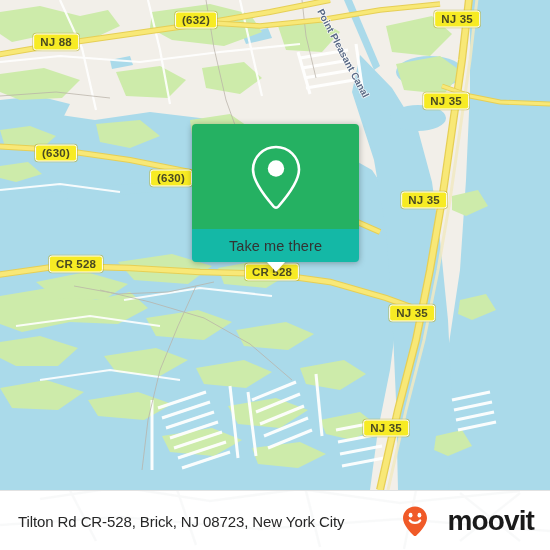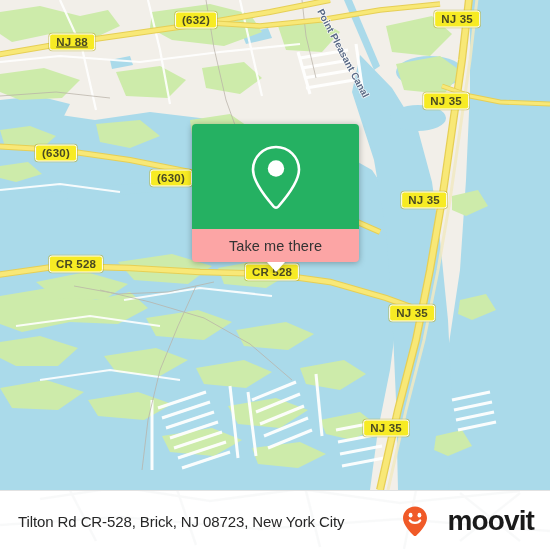--- a/index.html
+++ b/index.html
@@ -88,21 +88,21 @@
     height: 105px;
     background: #25b162;
     border-radius: 4px 4px 0 0;
     display: flex;
     align-items: center;
     justify-content: center;
   }
 
   #popup-bottom {
     height: 33px;
-    background: #fca5a5;
+    background: #14b8a6;
     border-radius: 0 0 4px 4px;
     display: flex;
     align-items: center;
     justify-content: center;
   }
 
   #popup-label {
     color: #333333;
     font-size: 14.5px;
     font-family: "Liberation Sans", sans-serif;
@@ -351,21 +351,21 @@
                  L 416,340 L 398,410 L 380,490" stroke="#f8e877" stroke-width="5.5" fill="none"></path>
         <path d="M 478,-10 L 470,60 L 460,130 L 450,200 L 438,270
                  L 424,340 L 406,410 L 388,490" stroke="#f1e9c2" stroke-width="3" fill="none" opacity="0.85"></path>
 
         <path d="M 442,86 L 470,96 L 500,102 L 550,104" stroke="#e6cf55" stroke-width="5" fill="none"></path>
         <path d="M 442,86 L 470,96 L 500,102 L 550,104" stroke="#f8e877" stroke-width="3.2" fill="none"></path>
       </g>
     </svg>
 
     <div id="shield-layer">
-        <div class="shield" style="left: 72px; top: 42px; text-decoration: underline;">NJ 88</div>
+        <div class="shield" style="left: 56px; top: 42px;">NJ 88</div>
         <div class="shield" style="left: 196px; top: 20px;">(632)</div>
         <div class="shield" style="left: 457px; top: 19px;">NJ 35</div>
         <div class="shield" style="left: 446px; top: 101px;">NJ 35</div>
         <div class="shield" style="left: 56px; top: 153px;">(630)</div>
         <div class="shield" style="left: 171px; top: 178px;">(630)</div>
         <div class="shield" style="left: 424px; top: 200px;">NJ 35</div>
         <div class="shield" style="left: 76px; top: 264px;">CR 528</div>
         <div class="shield" style="left: 272px; top: 272px;">CR 528</div>
         <div class="shield" style="left: 412px; top: 313px;">NJ 35</div>
         <div class="shield" style="left: 386px; top: 428px;">NJ 35</div>

